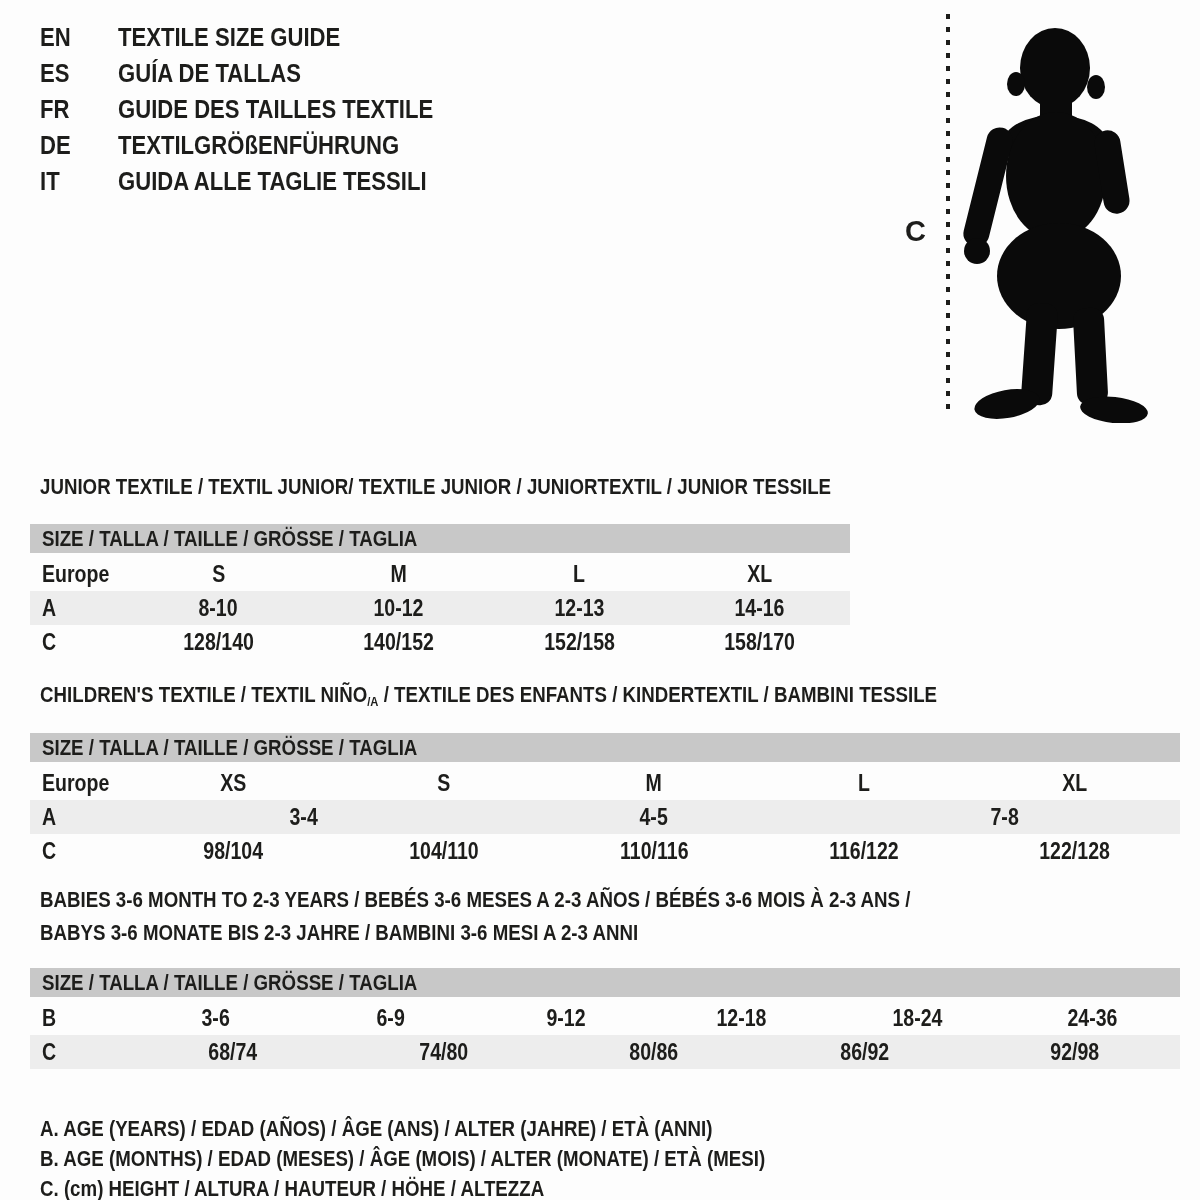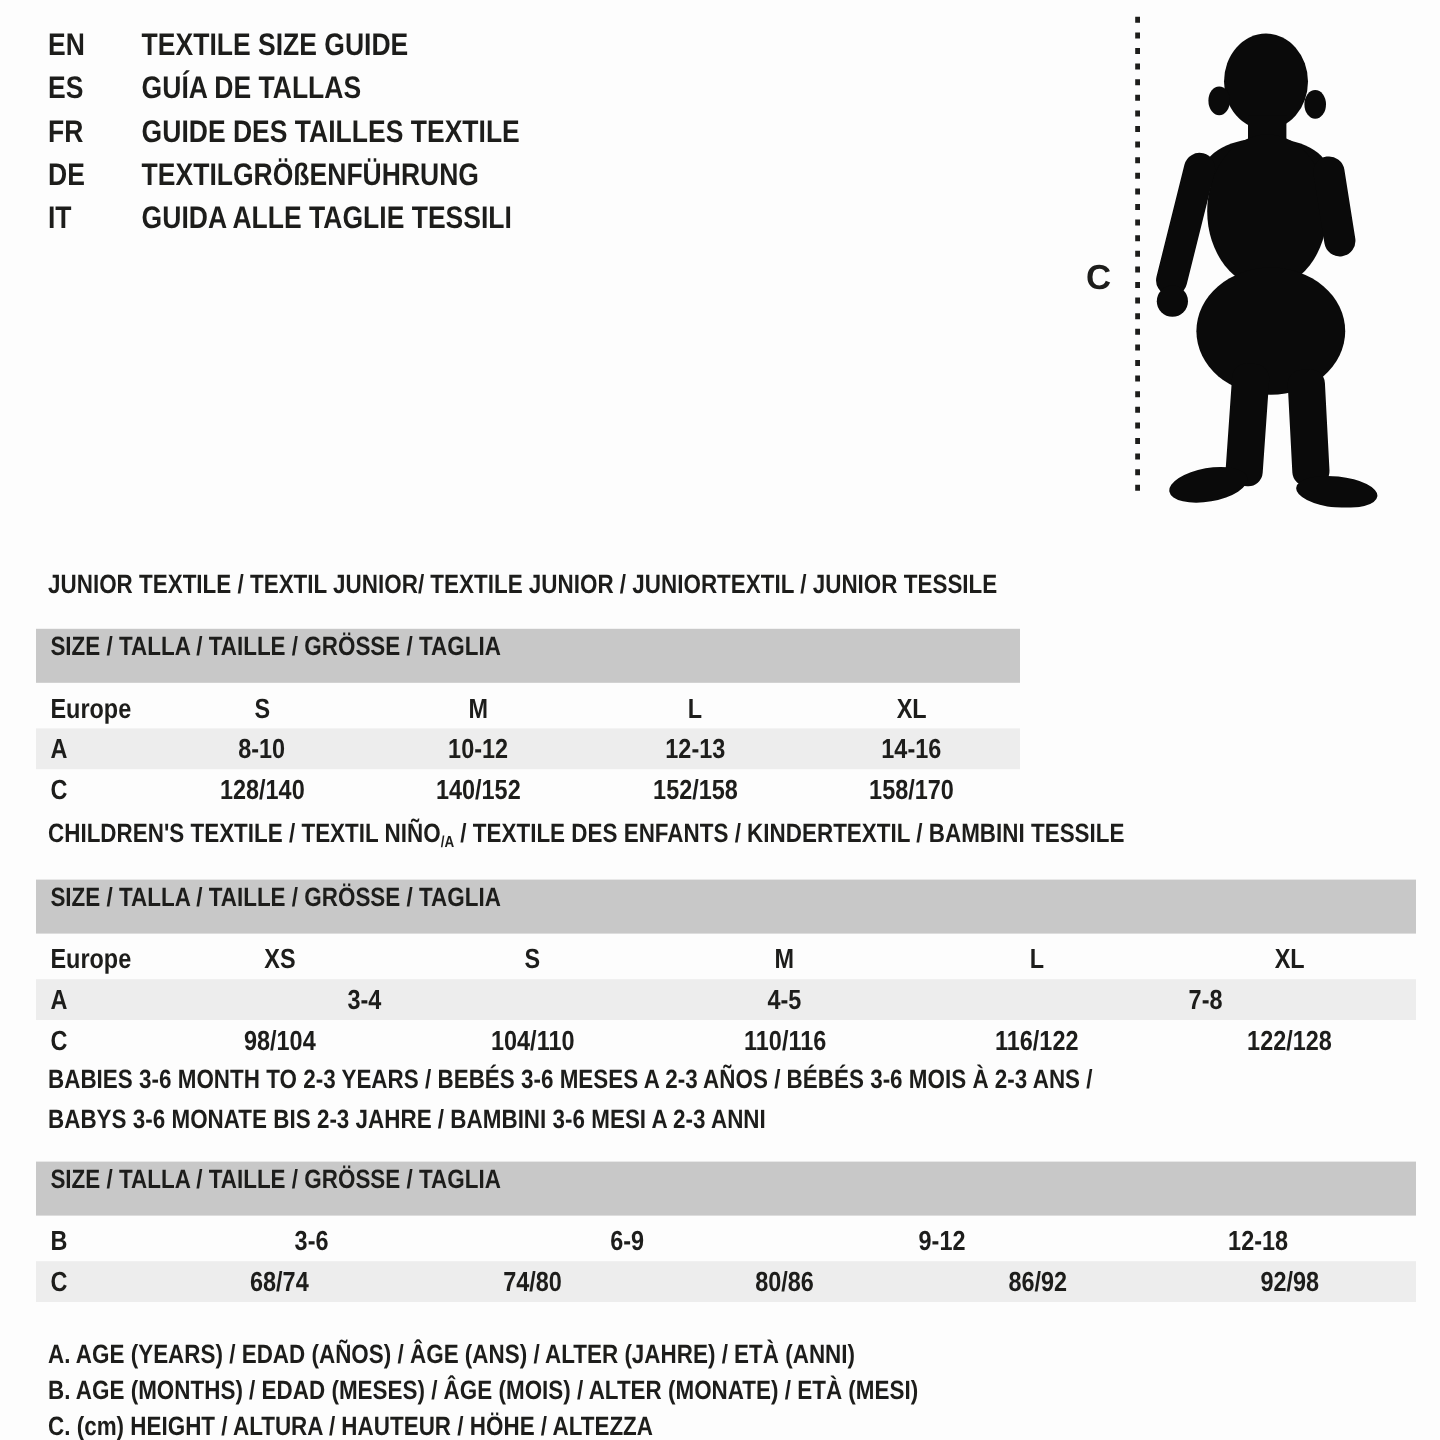--- a/index.html
+++ b/index.html
@@ -32,21 +32,21 @@
   
   .sec{position:absolute;left:30px;margin-top:40px;}
   #sec0{top:430px;width:820px;}
   #sec1{top:638px;width:1150px;}
   #sec2{top:843px;width:1150px;}
   .sec-title{margin:0;padding-left:10px;font-size:22px;line-height:33px;font-weight:bold;}
   .title-line{display:block;}
   #sec0 .tbl{margin-top:21px;}
   #sec1 .tbl{margin-top:15px;}
   #sec2 .tbl{margin-top:19px;}
-  .tbl-head{height:45px;line-height:29px;background:var(--hdr);font-size:22px;padding-left:12px;margin-bottom:4px;}
+  .tbl-head{height:29px;line-height:29px;background:var(--hdr);font-size:22px;padding-left:12px;margin-bottom:4px;}
   .row{display:flex;height:34px;line-height:34px;font-size:23px;}
   .row.shaded{background:var(--shade);}
   .cell.label{width:98px;padding-left:12px;}
   .cell.val{flex:1;text-align:center;}
 
   
   .legend{position:absolute;left:40px;top:1114px;}
   .legend-line{height:30px;line-height:30px;font-size:22px;}
 </style>
 </head>
@@ -176,20 +176,22 @@
       <div class="tbl-head">
         <span class="cx">SIZE / TALLA / TAILLE / GRÖSSE / TAGLIA</span>
       </div>
       <div class="tbl-rows">
           <div class="row">
             <div class="cell label"><span class="cx">B</span></div>
             <div class="cell val"><span class="cxc">3-6</span></div>
             <div class="cell val"><span class="cxc">6-9</span></div>
             <div class="cell val"><span class="cxc">9-12</span></div>
             <div class="cell val"><span class="cxc">12-18</span></div>
+            <div class="cell val"><span class="cxc">18-24</span></div>
+            <div class="cell val"><span class="cxc">24-36</span></div>
           </div>
           <div class="row shaded">
             <div class="cell label"><span class="cx">C</span></div>
             <div class="cell val"><span class="cxc">68/74</span></div>
             <div class="cell val"><span class="cxc">74/80</span></div>
             <div class="cell val"><span class="cxc">80/86</span></div>
             <div class="cell val"><span class="cxc">86/92</span></div>
             <div class="cell val"><span class="cxc">92/98</span></div>
           </div>
         </div>

